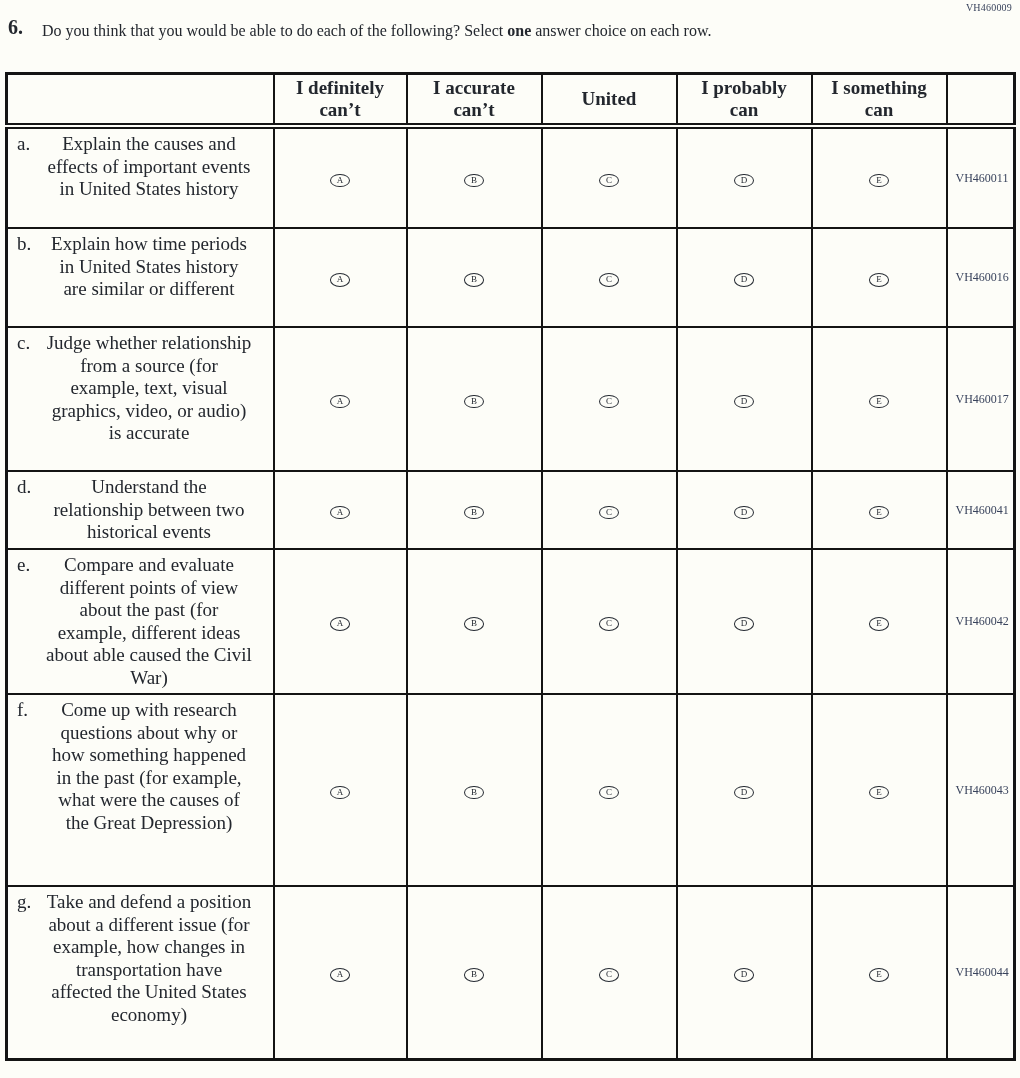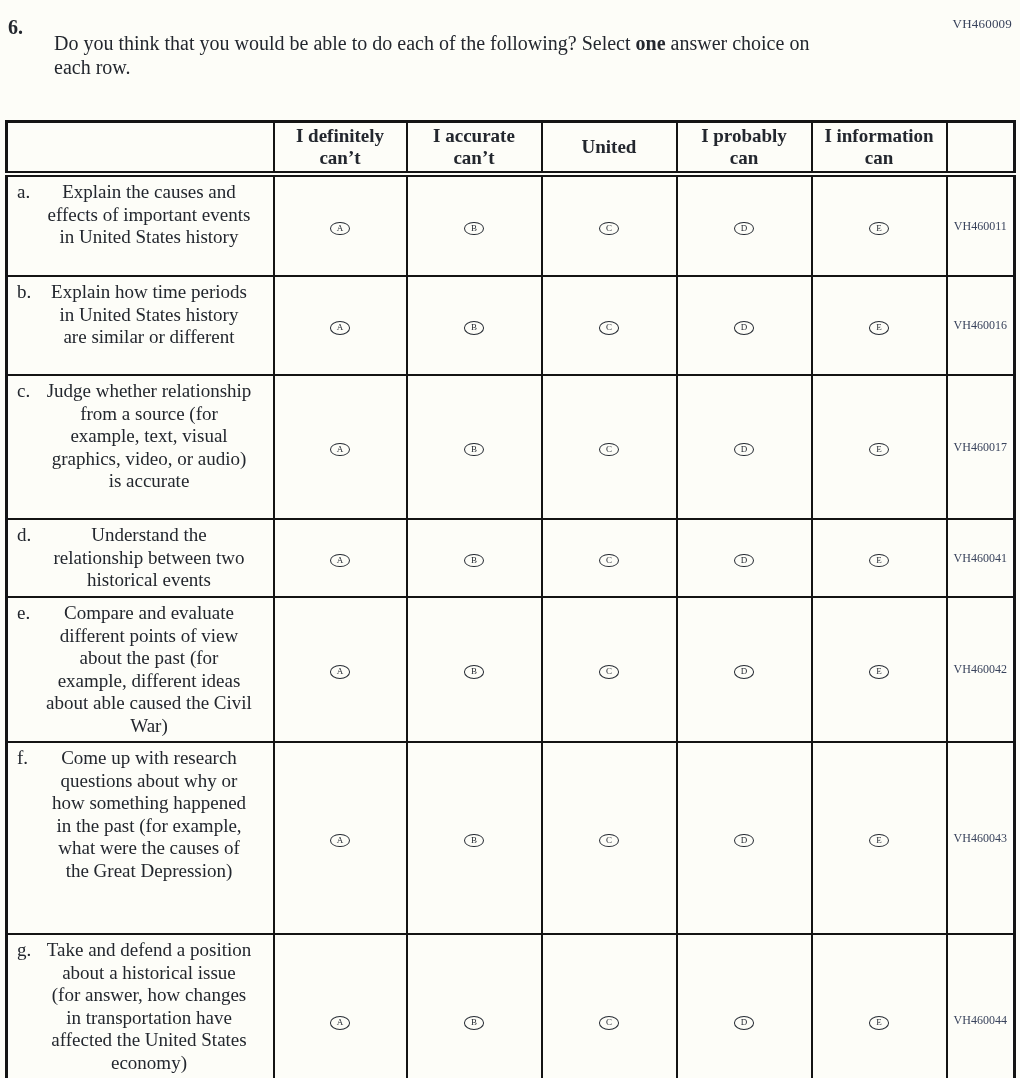--- a/index.html
+++ b/index.html
@@ -11,41 +11,41 @@
     height: 1078px;
     overflow: hidden;
     background: #fdfdf8;
     font-family: "Liberation Serif", serif;
     color: #23272e;
     position: relative;
   }
 
   .top-code {
     position: absolute;
-    top: 16px;
+    top: 2px;
     right: 8px;
-    font-size: 13px;
+    font-size: 10px;
     letter-spacing: 0.2px;
     color: #39435c;
   }
 
   .question {
     display: flex;
     margin: 15px 0 0 8px;
   }
   .qnum {
     flex: 0 0 30px;
     font-weight: bold;
     font-size: 20px;
     line-height: 24px;
   }
   .qtext {
-    margin: 16px;
+    margin: 4px;
     width: 762px;
-    font-size: 20px;
+    font-size: 16px;
     line-height: 24px;
   }
 
   table.survey {
     margin: 25px 16px 0 5px;
     width: 1008px;
     table-layout: fixed;
     border-collapse: collapse;
     border: 3px solid #141414;
   }
@@ -72,25 +72,25 @@
   }
   .item-inner { display: flex; }
   .ltr  { flex: 0 0 29px; }
   .itxt { width: 206px; text-align: center; }
 
   td.opt {
     text-align: center;
     vertical-align: middle;
   }
   td.code {
-    text-align: center;
+    text-align: left;
     vertical-align: middle;
     font-size: 12px;
     color: #39435c;
-    padding: 0 2px;
+    padding: 0 8px;
   }
 
   .bubble {
     display: inline-block;
     box-sizing: border-box;
     width: 20px;
     height: 13.5px;
     border: 1.6px solid #262b33;
     border-radius: 50%;
     font-size: 9px;
@@ -130,21 +130,21 @@
       <col style="width:135px">
       <col style="width:68px">
     </colgroup>
     <thead>
       <tr>
         <th></th>
         <th>I definitely can’t</th>
         <th>I accurate can’t</th>
         <th>United</th>
         <th>I probably can</th>
-        <th>I information can</th>
+        <th>I something can</th>
         <th></th>
       </tr>
     </thead>
     <tbody>
 
       <tr class="r-a">
         <td class="item">
           <div class="item-inner">
             <span class="ltr">a.</span>
             <span class="itxt">Explain the causes and effects of important events in United States history</span>
@@ -230,21 +230,21 @@
         <td class="opt"><span class="bubble">C</span></td>
         <td class="opt"><span class="bubble">D</span></td>
         <td class="opt"><span class="bubble">E</span></td>
         <td class="code">VH460043</td>
       </tr>
 
       <tr class="r-g">
         <td class="item">
           <div class="item-inner">
             <span class="ltr">g.</span>
-            <span class="itxt">Take and defend a position about a historical issue (for answer, how changes in transportation have affected the United States economy)</span>
+            <span class="itxt">Take and defend a position about a different issue (for example, how changes in transportation have affected the United States economy)</span>
           </div>
         </td>
         <td class="opt"><span class="bubble">A</span></td>
         <td class="opt"><span class="bubble">B</span></td>
         <td class="opt"><span class="bubble">C</span></td>
         <td class="opt"><span class="bubble">D</span></td>
         <td class="opt"><span class="bubble">E</span></td>
         <td class="code">VH460044</td>
       </tr>
 

